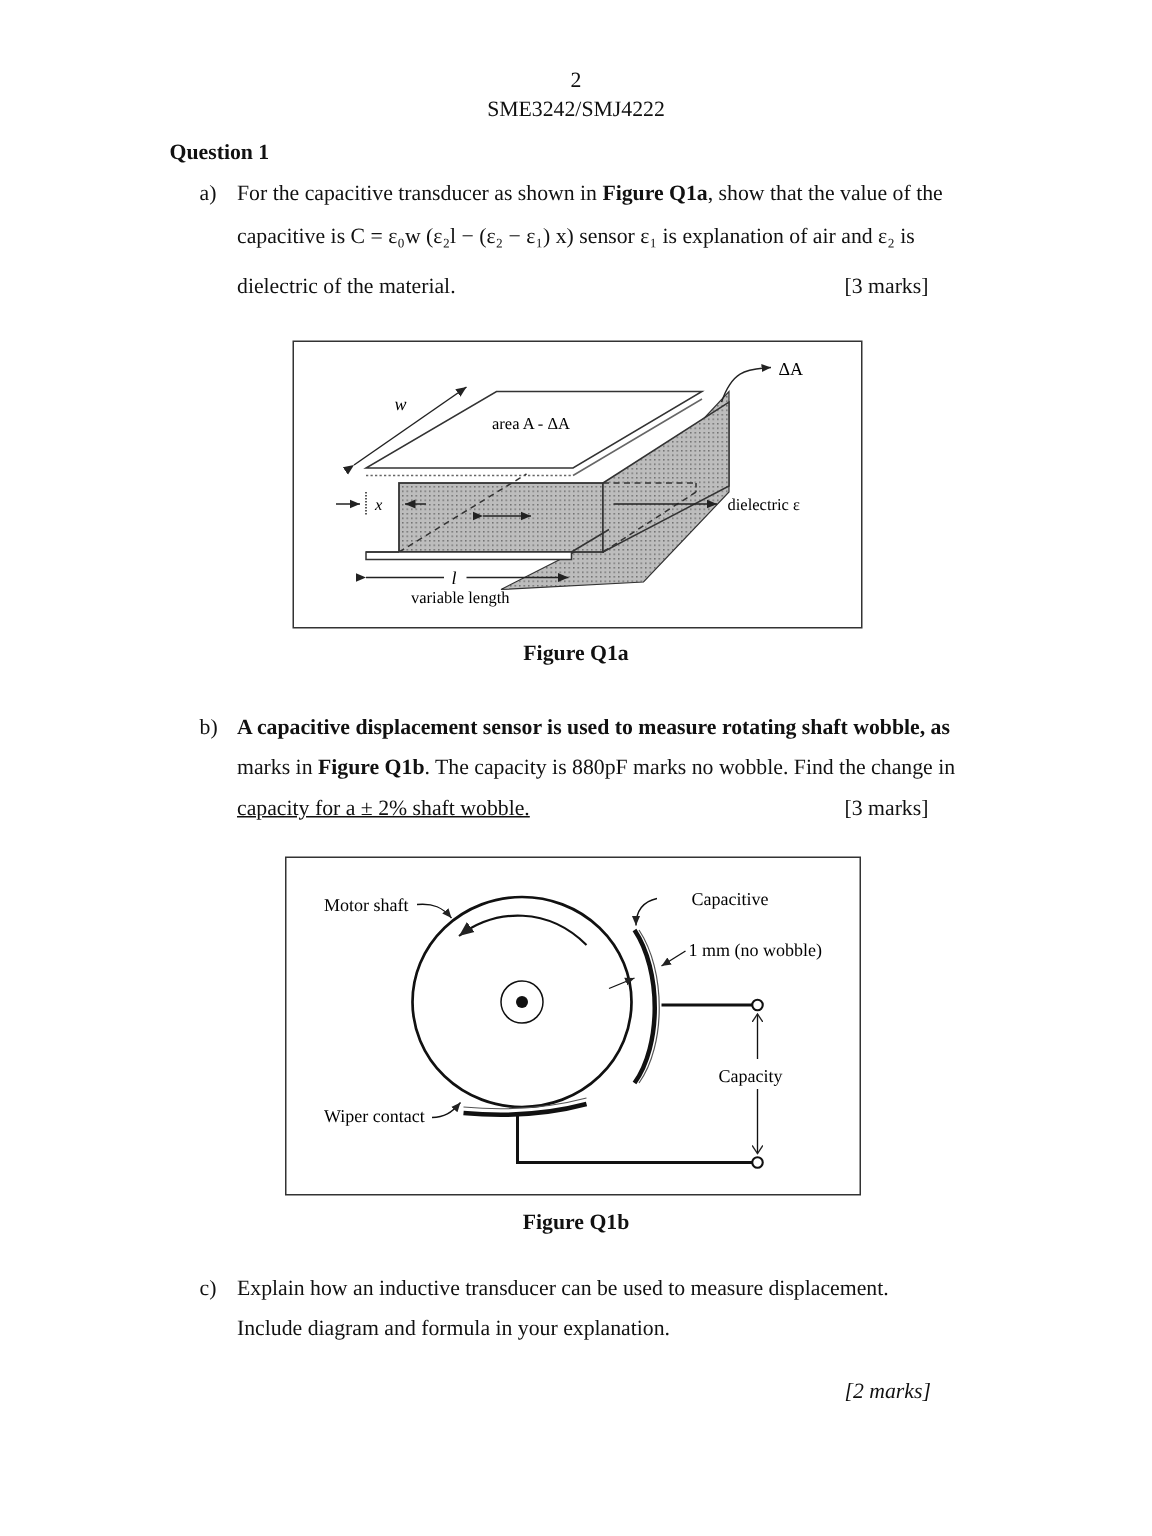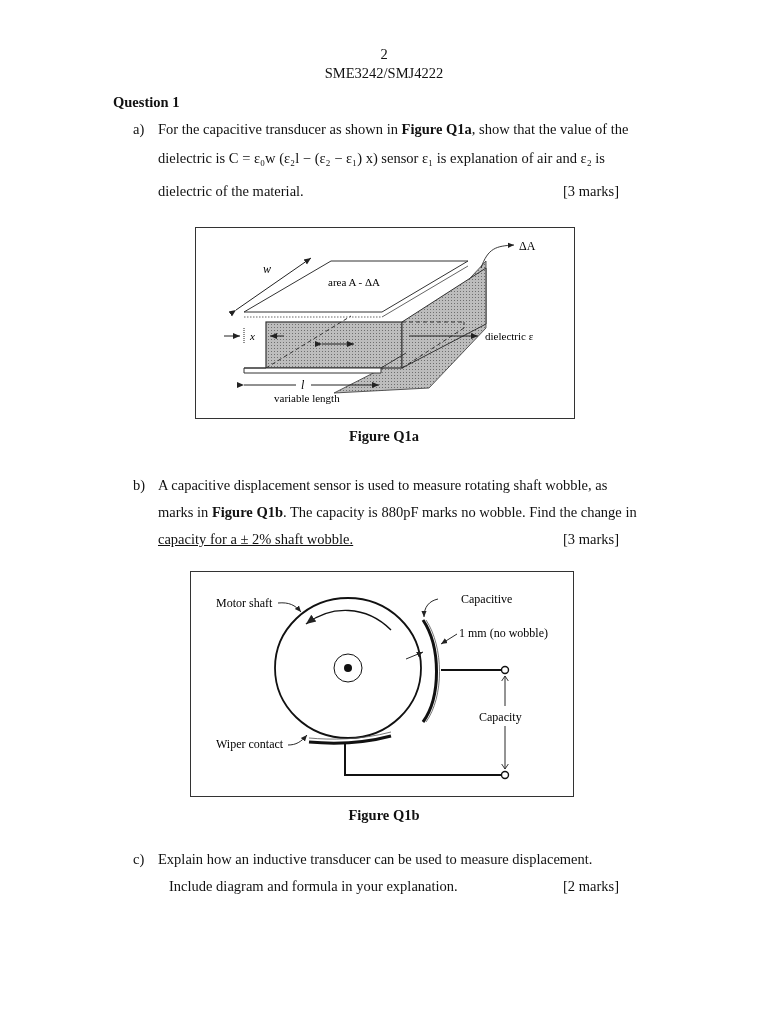--- a/index.html
+++ b/index.html
@@ -19,21 +19,21 @@
 <div class="abs center" style="top:46px;">2</div>
 <div class="abs center" style="top:65px;">SME3242/SMJ4222</div>
 
 <div class="abs bold" style="left:113px; top:94px;">Question 1</div>
 
 <div class="abs" style="left:133px; top:121px;">a)</div>
 <div class="abs" style="left:158px; top:121px; white-space:nowrap;">
   <span>For the capacitive transducer as shown in </span><span class="bold">Figure Q1a</span><span>, show that the value of the</span>
 </div>
 <div class="abs" style="left:158px; top:150px; white-space:nowrap;">
-  <span>dielectric is </span><span class="math">C = ε₀w (ε₂l − (ε₂ − ε₁) x)</span><span> sensor </span><span class="math">ε₁</span><span> is explanation of air and </span><span class="math">ε₂</span><span> is</span>
+  <span>capacitive is </span><span class="math">C = ε₀w (ε₂l − (ε₂ − ε₁) x)</span><span> sensor </span><span class="math">ε₁</span><span> is explanation of air and </span><span class="math">ε₂</span><span> is</span>
 </div>
 <div class="abs" style="left:158px; top:183px;">dielectric of the material.</div>
 <div class="marks" style="top:183px;">[3 marks]</div>
 
 <div class="fig-box" style="left:195px; top:227px; width:378px; height:190px;">
   <svg width="378" height="190" viewBox="0 0 378 190">
     <defs>
       <pattern id="dots" width="3" height="3" patternUnits="userSpaceOnUse">
         <rect width="3" height="3" fill="#bdbdbd"></rect>
         <rect width="1" height="1" fill="#6f6f6f"></rect>
@@ -81,21 +81,21 @@
 
     <line x1="48" y1="157" x2="100" y2="157" stroke="#222" marker-start="url(#ah)"></line>
     <line x1="115" y1="157" x2="183" y2="157" stroke="#222" marker-end="url(#ah)"></line>
     <text x="105" y="161" font-size="12" font-style="italic">l</text>
     <text x="78" y="174" font-size="11">variable length</text>
   </svg>
 </div>
 <div class="abs center bold" style="top:428px;">Figure Q1a</div>
 
 <div class="abs" style="left:133px; top:477px;">b)</div>
-<div class="abs" style="left:158px; top:477px; white-space:nowrap;">A capacitive displacement sensor is used to measure rotating shaft wobble, as</div>
+<div class="abs" style="left:158px; top:477px; white-space:nowrap;font-weight:bold;">A capacitive displacement sensor is used to measure rotating shaft wobble, as</div>
 <div class="abs" style="left:158px; top:504px; white-space:nowrap;">
   <span>marks in </span><span class="bold">Figure Q1b</span><span>. The capacity is 880pF marks no wobble. Find the change in</span>
 </div>
 <div class="abs" style="left:158px; top:531px;text-decoration:underline;">capacity for a ± 2% shaft wobble.</div>
 <div class="marks" style="top:531px;">[3 marks]</div>
 
 <div class="fig-box" style="left:190px; top:571px; width:382px; height:224px;">
   <svg width="382" height="224" viewBox="0 0 382 224">
     <defs>
       <marker id="ah2" markerWidth="8" markerHeight="8" refX="7" refY="4" orient="auto">
@@ -136,14 +136,14 @@
     <line x1="266" y1="62" x2="250" y2="72" stroke="#111" stroke-width="0.9" marker-end="url(#ah2)"></line>
     <line x1="215" y1="87" x2="232" y2="80" stroke="#111" stroke-width="0.9" marker-end="url(#ah2)"></line>
     <text x="25" y="176" font-size="12">Wiper contact</text>
     <path d="M97,173 C105,173 110,170 116,163" fill="none" stroke="#111" stroke-width="0.9" marker-end="url(#ah2)"></path>
   </svg>
 </div>
 <div class="abs center bold" style="top:807px;">Figure Q1b</div>
 
 <div class="abs" style="left:133px; top:851px;">c)</div>
 <div class="abs" style="left:158px; top:851px; white-space:nowrap;">Explain how an inductive transducer can be used to measure displacement.</div>
-<div class="abs" style="left:158px; top:878px;margin-left:11px;">Include diagram and formula in your explanation.</div>
-<div class="marks" style="top:878px;">[2 marks]</div>
+<div class="abs" style="left:158px; top:878px;">Include diagram and formula in your explanation.</div>
+<div class="marks" style="top:920px;font-style:italic;">[2 marks]</div>
 
 </body></html>

